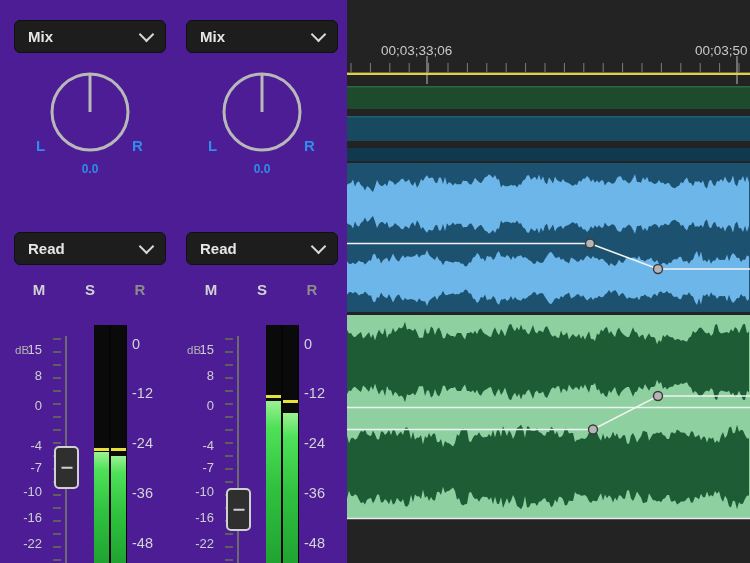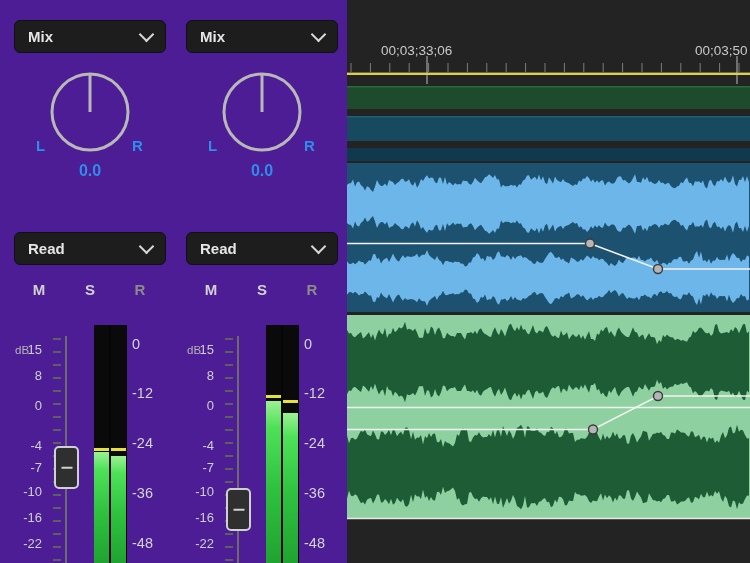--- a/index.html
+++ b/index.html
@@ -10,21 +10,21 @@
   #strip0{left:8px;} #strip1{left:180px;}
   .dd{position:absolute;left:6px;width:152px;height:33px;background:#1d1d1d;border:1px solid #101010;
       border-radius:6px;display:flex;align-items:center;padding:0 13px;box-sizing:border-box;
       color:#e6e6e6;font-size:15px;font-weight:600;cursor:default;}
   .dd-top{top:20px;} .dd-read{top:232px;}
   .chev{margin-left:auto;width:9px;height:9px;border-right:2.4px solid #d8d8d8;border-bottom:2.4px solid #d8d8d8;
         transform:rotate(45deg);margin-top:-5px;}
   .knob{position:absolute;left:32px;top:62px;}
   .pan-l,.pan-r{position:absolute;top:137px;font-weight:700;font-size:15px;}
   .pan-l{left:28px;} .pan-r{left:124px;}
-  .pan-val{position:absolute;top:162px;left:0;width:164px;text-align:center;font-size:16px;font-weight:600;}
+  .pan-val{position:absolute;top:162px;left:0;width:164px;text-align:center;font-size:12px;font-weight:600;}
   .msr span{position:absolute;top:281px;width:24px;text-align:center;font-size:15px;font-weight:700;color:#d2d2d2;cursor:default;}
   .msr .m{left:19px;} .msr .s{left:70px;} .msr .r{left:120px;color:#8b8b8b;}
   .db{position:absolute;left:7px;top:320px;font-size:11.5px;color:#b4b4b4;margin-top:24px;}
   .fl{position:absolute;left:0;width:34px;text-align:right;font-size:13px;color:#cfcfcf;}
   .ms{position:absolute;left:124px;font-size:14.5px;color:#d4d4d4;}
   .fticks{position:absolute;left:45px;top:338px;width:8px;height:224px;
           background:repeating-linear-gradient(to bottom,#5f5f5f 0 1.6px,transparent 1.6px 13px);}
   .ftrack{position:absolute;left:57px;top:336px;width:2.4px;height:227px;background:#6b6b6b;}
   .fader-handle{position:absolute;left:46px;width:25px;height:43px;background:#2f2f2f;border:2px solid #d0d0d0;
                 border-radius:5px;box-sizing:border-box;}

